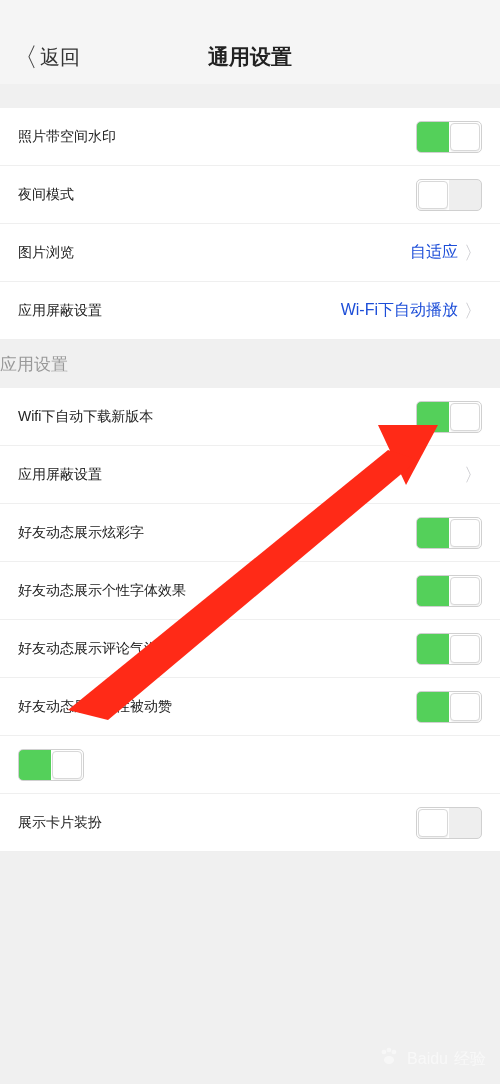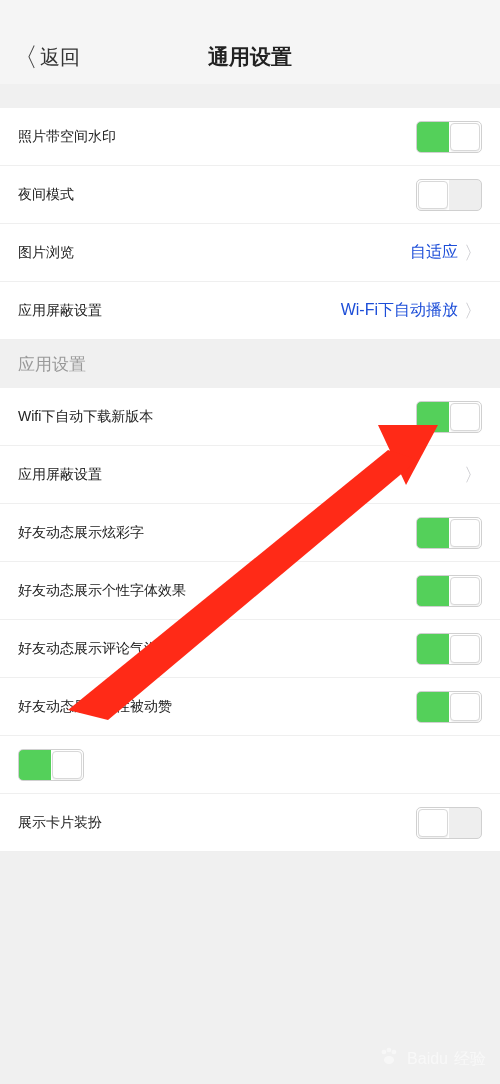--- a/index.html
+++ b/index.html
@@ -49,21 +49,21 @@
     }
     .spacer-sm {
       height: 24px;
       background: #f0f0f0;
     }
     .section-header {
       height: 48px;
       background: #f0f0f0;
       display: flex;
       align-items: center;
-      padding: 0 18px;
+      padding: 0 0;
       font-size: 17px;
       color: #999;
     }
     .row {
       height: 58px;
       background: #fff;
       display: flex;
       align-items: center;
       justify-content: space-between;
       padding: 0 18px;

